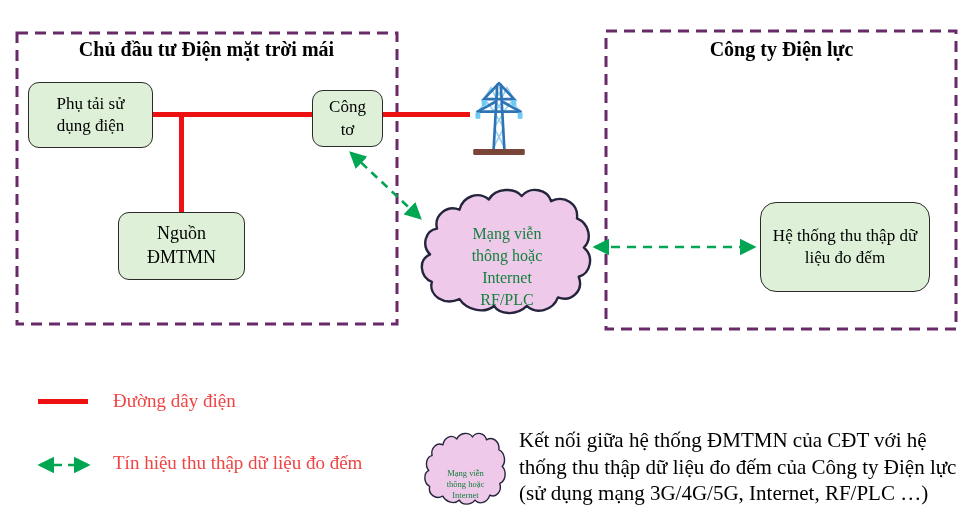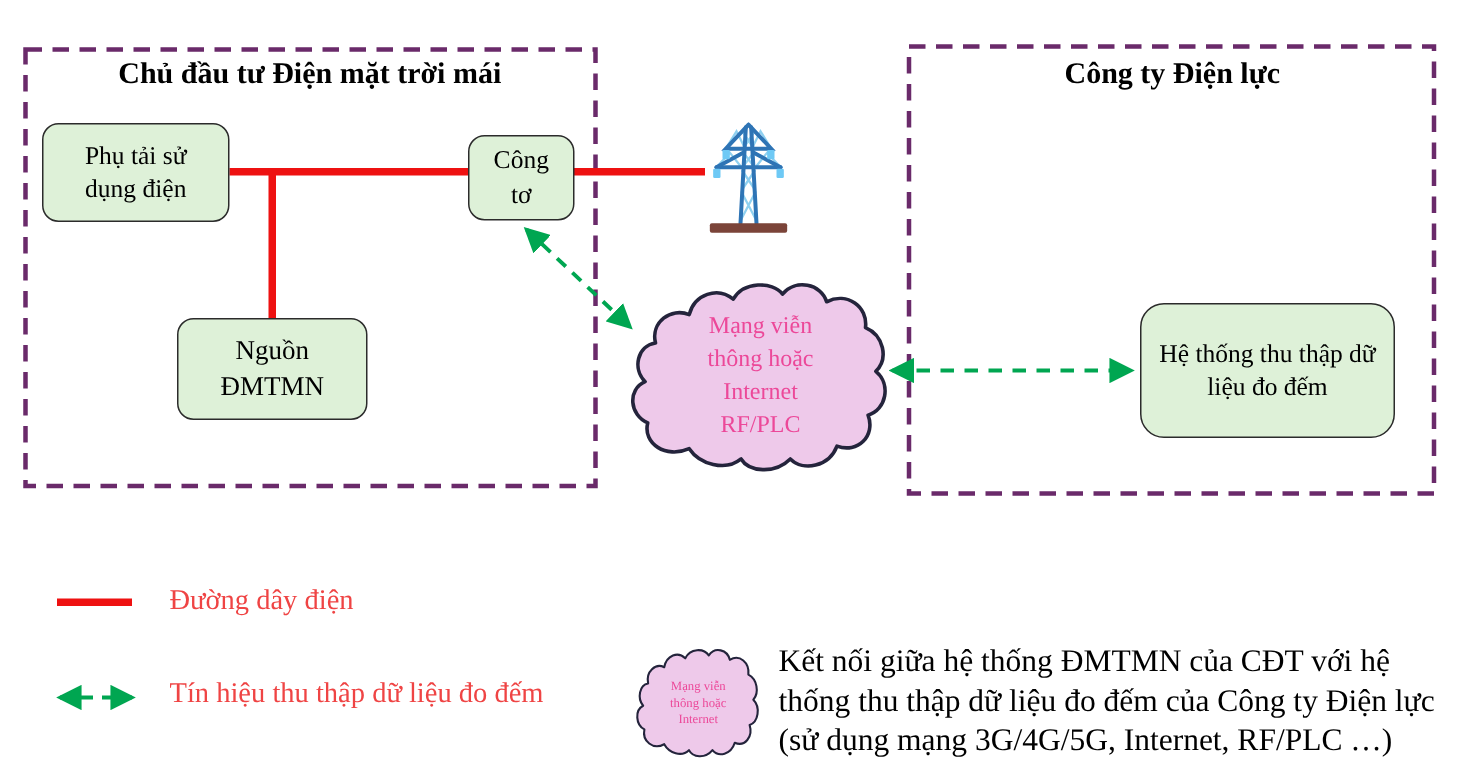--- a/index.html
+++ b/index.html
@@ -21,23 +21,23 @@
     display:flex;align-items:center;justify-content:center;text-align:center;
     font-size:17px;line-height:1.32;color:#000;z-index:3;box-sizing:border-box;
   }
 
   
   .red-line{position:absolute;background:#ee1111;z-index:2;}
 
   
   .cloud-wrap{position:absolute;z-index:3;}
   .cloud-text{
-    position:absolute;left:0;top:0;width:100%;height:100%;
+    position:absolute;left:0;top:16px;width:100%;height:100%;
     display:flex;flex-direction:column;align-items:center;justify-content:center;
-    text-align:center;color:#ec4899;z-index:4;
+    text-align:center;color:#15803d;z-index:4;
   }
   .cloud-text-large{font-size:16px;line-height:22px;padding-bottom:4px;}
   .cloud-text-small{font-size:8.5px;line-height:11px;}
 
   
   .legend-label{position:absolute;font-size:19px;color:#ef4444;z-index:4;}
 
   
   .note-text{
     position:absolute;font-size:21px;line-height:1.27;color:#000;z-index:4;

